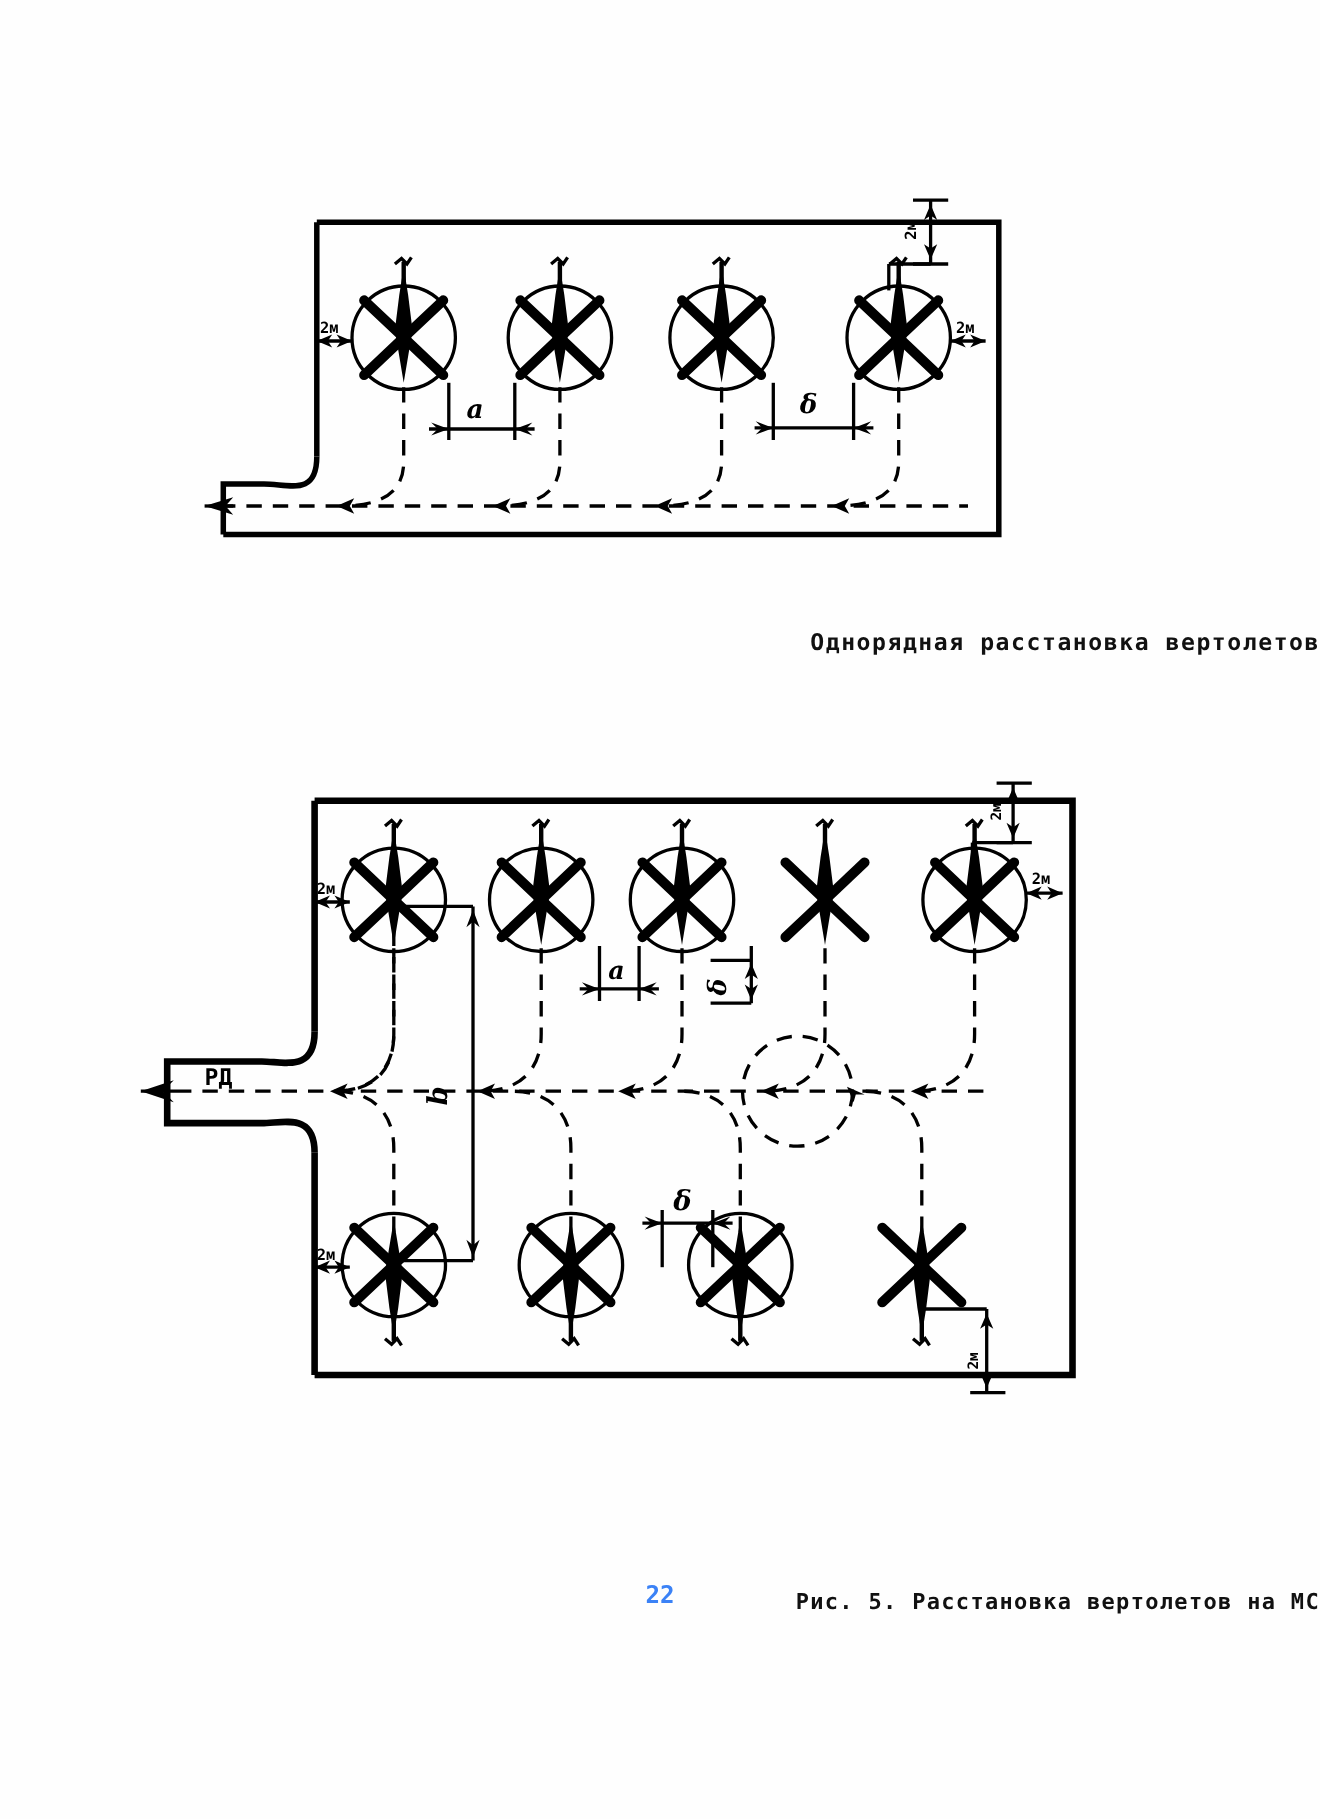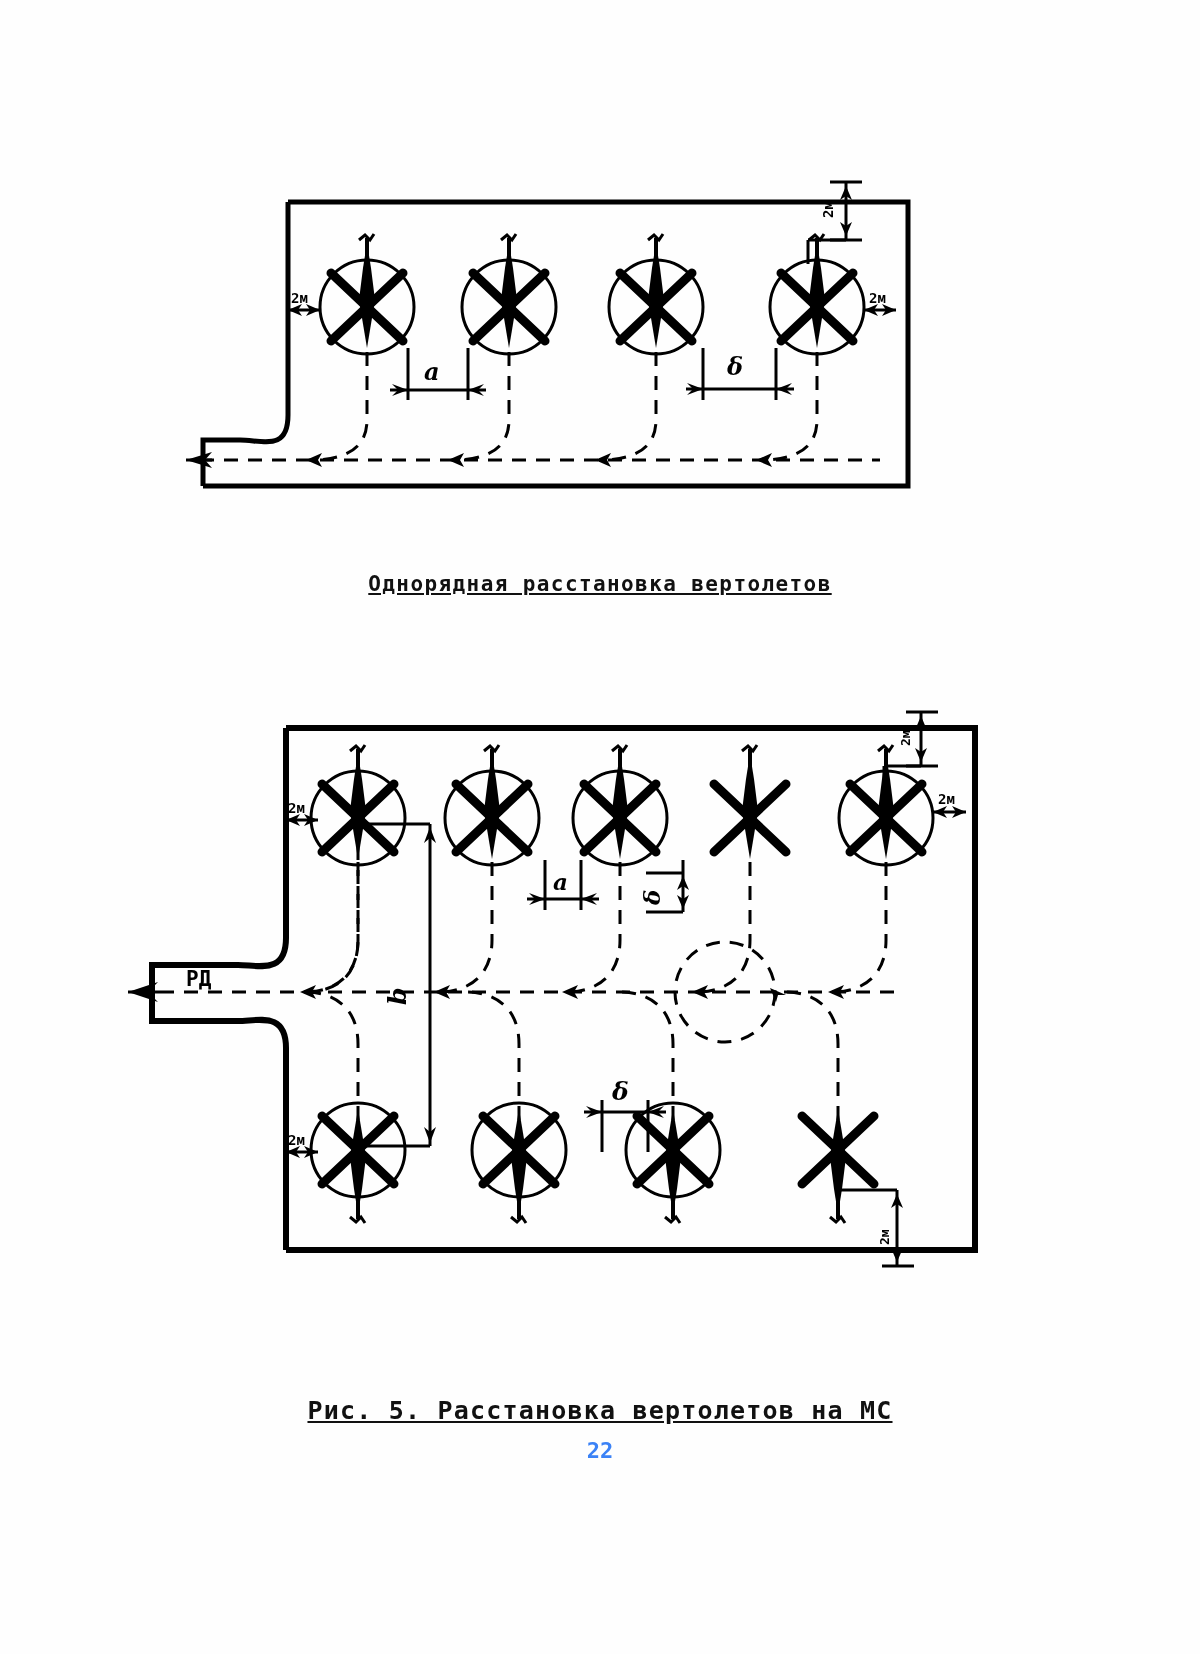--- a/index.html
+++ b/index.html
@@ -22,31 +22,30 @@
     background: #fefefe;
   }
   .fig {
     position: absolute;
     left: 0;
     top: 0;
   }
   .caption {
     position: absolute;
     width: 100%;
-    text-align: center;
+    text-align: right;
     font-family: "DejaVu Sans Mono", "Liberation Mono", monospace;
     font-weight: 700;
     color: #111111;
     letter-spacing: 1.4px;
     white-space: nowrap;
-    text-decoration: underline;
   }
   .caption-1 { top: 572px; font-size: 21px; }
   .caption-2 { top: 1297px; font-size: 21px; }
-  .fig-caption { top: 1396px; font-size: 25px; letter-spacing: 1.2px; }
+  .fig-caption { top: 1444px; font-size: 20px; letter-spacing: 1.2px; }
   .page-number {
     position: absolute;
     width: 100%;
     top: 1438px;
     text-align: center;
     font-size: 22px;
     font-weight: 700;
     color: #3b82f6;
   }
 </style>

